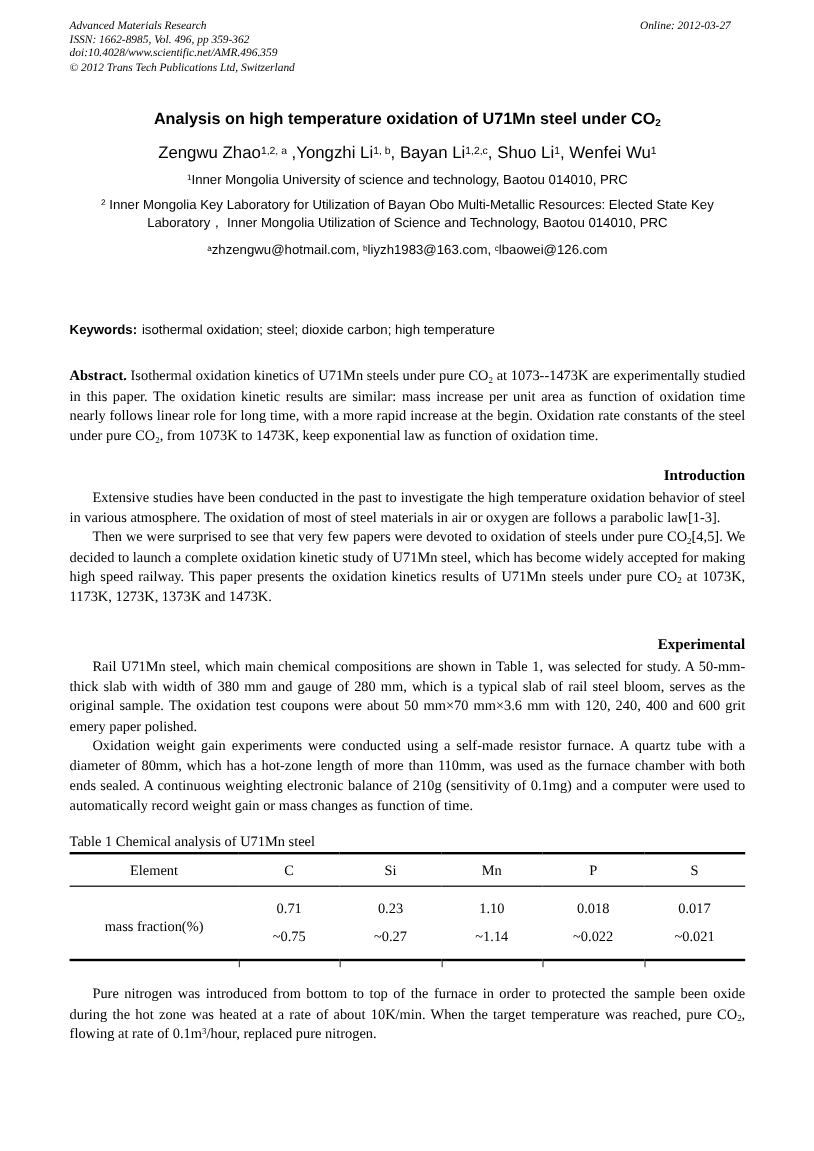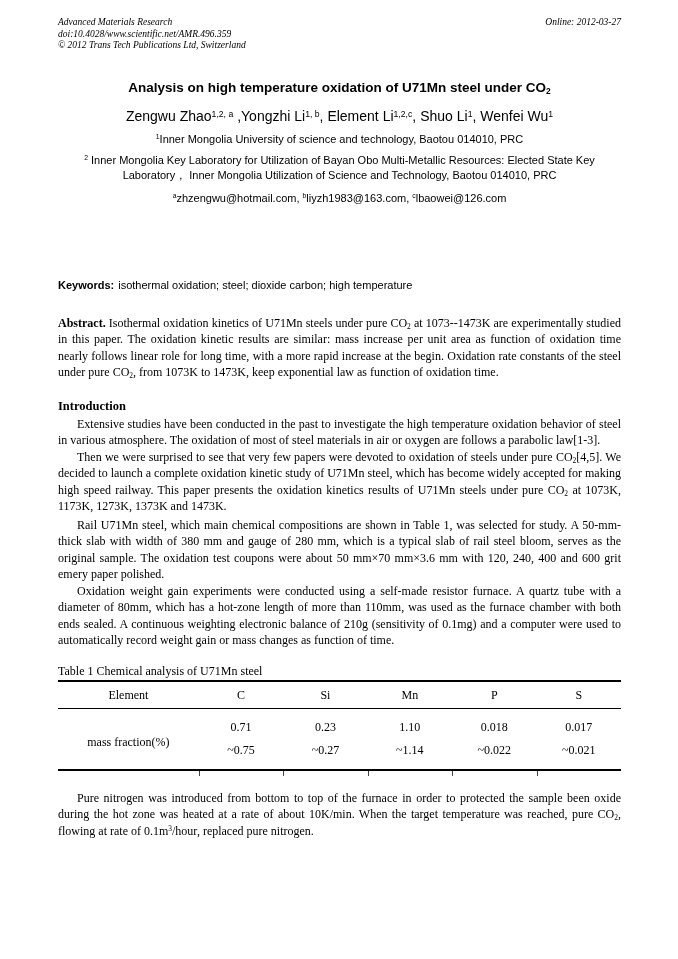--- a/index.html
+++ b/index.html
@@ -7,21 +7,21 @@
   body {
     width:678px; height:959px;
     font-family:"Liberation Serif", serif;
     color:#000;
     overflow:hidden;
   }
   .page { padding:17px 57px 0 58px; position:relative; width:678px; height:750px; }
 
   
   .pub-header { position:relative; font:italic 9.5px/11.5px "Liberation Serif", serif; }
-  .pub-header .online { position:absolute; top:0; right:0; }
+  .pub-header .online { position:absolute; top:0; right:12px; }
 
   
   .title {
     margin-top:27px; text-align:center;
     font:bold 13.5px/17px "Liberation Sans", sans-serif;
   }
   .authors {
     margin-top:11px; text-align:center;
     font:14px/18px "Liberation Sans", sans-serif;
   }
@@ -29,27 +29,27 @@
   .affil1 { margin-top:7px; }
   .affil2 { margin-top:6px; }
   .emails { margin-top:8px; text-align:center; font:11px/14px "Liberation Sans", sans-serif; }
 
   sup, sub { font-size:62%; line-height:0; position:relative; vertical-align:baseline; }
   sup { top:-0.45em; }
   sub { top:0.28em; }
   b.seg { font-weight:bold; }
 
   
-  .keywords { margin-top:73px; font:11px/15px "Liberation Sans", sans-serif; }
+  .keywords { margin-top:52px; font:11px/15px "Liberation Sans", sans-serif; }
   .keywords .kw-label { font-weight:bold; margin-right:4px; }
 
   
   .body-text { font:12px/16.5px "Liberation Serif", serif; text-align:justify; }
   .abstract { margin-top:22px; }
-  .section-heading { margin-top:17px; font:bold 12.5px/16px "Liberation Serif", serif; }
+  .section-heading { margin-top:17px; font:bold 12.5px/16px "Liberation Serif", serif;text-align:right; }
   .section-heading.exp { margin-top:24px; }
   p.indent { text-indent:19px; }
   p.para { margin-top:2px; }
 
   
   .table-caption { margin-top:14px; text-align:left; font:12px/16px "Liberation Serif", serif; }
   table.chem {
     width:100%; border-collapse:collapse; margin-top:1px;
     border-top:2px solid #000; border-bottom:2px solid #000;
     font:12px "Liberation Serif", serif;
@@ -68,44 +68,46 @@
 
   .final-para { margin-top:14px; }
 </style>
 </head>
 <body>
 
 <div class="page">
 
   <div class="pub-header">
     <div>Advanced Materials Research</div>
+    <div>ISSN: 1662-8985, Vol. 496, pp 359-362</div>
     <div>doi:10.4028/www.scientific.net/AMR.496.359</div>
     <div>© 2012 Trans Tech Publications Ltd, Switzerland</div>
     <div class="online">Online: 2012-03-27</div>
   </div>
 
   <h1 class="title"><span>Analysis on high temperature oxidation of U71Mn steel under CO</span><sub>2</sub></h1>
 
-  <div class="authors"><span>Zengwu Zhao</span><sup>1,2, a</sup><span> ,Yongzhi Li</span><sup>1, b</sup><span>,  Element Li</span><sup>1,2,c</sup><span>, Shuo Li</span><sup>1</sup><span>, Wenfei Wu</span><sup>1</sup></div>
+  <div class="authors"><span>Zengwu Zhao</span><sup>1,2, a</sup><span> ,Yongzhi Li</span><sup>1, b</sup><span>,  Bayan Li</span><sup>1,2,c</sup><span>, Shuo Li</span><sup>1</sup><span>, Wenfei Wu</span><sup>1</sup></div>
 
   <div class="affil affil1"><sup>1</sup><span>Inner Mongolia University of science and technology, Baotou 014010, PRC</span></div>
   <div class="affil affil2"><sup>2</sup><span> Inner Mongolia Key Laboratory for Utilization of Bayan Obo Multi-Metallic Resources: Elected State Key Laboratory，  Inner Mongolia Utilization of Science and Technology, Baotou 014010, PRC</span></div>
 
   <div class="emails"><sup>a</sup><span>zhzengwu@hotmail.com, </span><sup>b</sup><span>liyzh1983@163.com, </span><sup>c</sup><span>lbaowei@126.com</span></div>
 
   <div class="keywords">
     <span class="kw-label">Keywords:</span><span>isothermal oxidation; steel; dioxide carbon; high temperature</span>
   </div>
 
   <p class="body-text abstract"><b class="seg">Abstract.</b><span> Isothermal oxidation kinetics of U71Mn steels under pure CO</span><sub>2</sub><span> at 1073--1473K are experimentally studied in this paper. The oxidation kinetic results are similar: mass increase per unit area as function of oxidation time nearly follows linear role for long time, with a more rapid increase at the begin. Oxidation rate constants of the steel under pure CO</span><sub>2</sub><span>, from 1073K to 1473K, keep exponential law as function of oxidation time.</span></p>
 
   <h2 class="section-heading">Introduction</h2>
   <p class="body-text para indent">Extensive studies have been conducted in the past to investigate the high temperature oxidation behavior of steel in various atmosphere. The oxidation of most of steel materials in air or oxygen are follows a parabolic law[1-3].</p>
   <p class="body-text indent"><span>Then we were surprised to see that very few papers were devoted to oxidation of steels under pure CO</span><sub>2</sub><span>[4,5]. We decided to launch a complete oxidation kinetic study of U71Mn steel, which has become widely accepted for making high speed railway. This paper presents the oxidation kinetics results of U71Mn steels under pure CO</span><sub>2</sub><span> at 1073K, 1173K, 1273K, 1373K and 1473K.</span></p>
 
+  <h2 class="section-heading exp">Experimental</h2>
   <p class="body-text para indent">Rail U71Mn steel, which main chemical compositions are shown in Table 1, was selected for study. A 50-mm-thick slab with width of 380 mm and gauge of 280 mm, which is a typical slab of rail steel bloom, serves as the original sample. The oxidation test coupons were about 50 mm×70 mm×3.6 mm with 120, 240, 400 and 600 grit emery paper polished.</p>
   <p class="body-text indent">Oxidation weight gain experiments were conducted using a self-made resistor furnace. A quartz tube with a diameter of 80mm, which has a hot-zone length of more than 110mm, was used as the furnace chamber with both ends sealed. A continuous weighting electronic balance of 210g (sensitivity of 0.1mg) and a computer were used to automatically record weight gain or mass changes as function of time.</p>
 
   <div class="table-caption">Table 1 Chemical analysis of U71Mn steel</div>
   <table class="chem">
     <colgroup>
       <col class="c-el">
         <col class="c-v">
         <col class="c-v">
         <col class="c-v">

